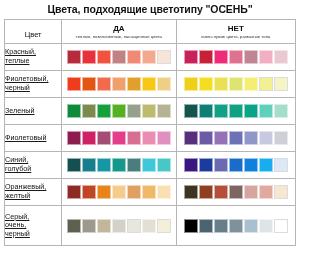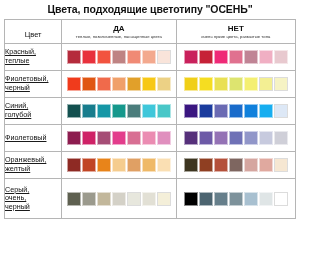--- a/index.html
+++ b/index.html
@@ -204,20 +204,74 @@
               <div class="swatch" title="#e9e053" style="background: rgb(233, 224, 83);"></div>
               <div class="swatch" title="#dde46f" style="background: rgb(221, 228, 111);"></div>
               <div class="swatch" title="#f4ef72" style="background: rgb(244, 239, 114);"></div>
               <div class="swatch pale" title="#f3ef93" style="background: rgb(243, 239, 147);"></div>
               <div class="swatch pale" title="#f6f3c4" style="background: rgb(246, 243, 196);"></div>
             </div>
           </td>
         </tr>
         <tr class="data-row">
           <td class="row-label">
+            <span>Зеленый</span>
+          </td>
+          <td class="swatch-cell">
+            <div class="swatch-strip">
+              <div class="swatch" title="#0d8b38" style="background: rgb(13, 139, 56);"></div>
+              <div class="swatch" title="#7c8a4e" style="background: rgb(124, 138, 78);"></div>
+              <div class="swatch" title="#15a03c" style="background: rgb(21, 160, 60);"></div>
+              <div class="swatch" title="#55b024" style="background: rgb(85, 176, 36);"></div>
+              <div class="swatch" title="#97a08b" style="background: rgb(151, 160, 139);"></div>
+              <div class="swatch" title="#bdbb6e" style="background: rgb(189, 187, 110);"></div>
+              <div class="swatch" title="#b6b393" style="background: rgb(182, 179, 147);"></div>
+            </div>
+          </td>
+          <td class="swatch-cell">
+            <div class="swatch-strip">
+              <div class="swatch" title="#13544f" style="background: rgb(19, 84, 79);"></div>
+              <div class="swatch" title="#0e7f77" style="background: rgb(14, 127, 119);"></div>
+              <div class="swatch" title="#12a086" style="background: rgb(18, 160, 134);"></div>
+              <div class="swatch" title="#10a183" style="background: rgb(16, 161, 131);"></div>
+              <div class="swatch" title="#09a487" style="background: rgb(9, 164, 135);"></div>
+              <div class="swatch" title="#5fd0bb" style="background: rgb(95, 208, 187);"></div>
+              <div class="swatch" title="#a6ddca" style="background: rgb(166, 221, 202);"></div>
+            </div>
+          </td>
+        </tr>
+        <tr class="data-row">
+          <td class="row-label">
+            <span>Фиолетовый</span>
+          </td>
+          <td class="swatch-cell">
+            <div class="swatch-strip">
+              <div class="swatch" title="#8d1c4f" style="background: rgb(141, 28, 79);"></div>
+              <div class="swatch" title="#cf2166" style="background: rgb(207, 33, 102);"></div>
+              <div class="swatch" title="#a64d76" style="background: rgb(166, 77, 118);"></div>
+              <div class="swatch" title="#e33d8c" style="background: rgb(227, 61, 140);"></div>
+              <div class="swatch" title="#d86f93" style="background: rgb(216, 111, 147);"></div>
+              <div class="swatch" title="#eb8cb2" style="background: rgb(235, 140, 178);"></div>
+              <div class="swatch" title="#e08fbe" style="background: rgb(224, 143, 190);"></div>
+            </div>
+          </td>
+          <td class="swatch-cell">
+            <div class="swatch-strip">
+              <div class="swatch" title="#56307b" style="background: rgb(86, 48, 123);"></div>
+              <div class="swatch" title="#6d5aa7" style="background: rgb(109, 90, 167);"></div>
+              <div class="swatch" title="#9472b5" style="background: rgb(148, 114, 181);"></div>
+              <div class="swatch" title="#6f71b6" style="background: rgb(111, 113, 182);"></div>
+              <div class="swatch" title="#9196c9" style="background: rgb(145, 150, 201);"></div>
+              <div class="swatch" title="#c7cade" style="background: rgb(199, 202, 222);"></div>
+              <div class="swatch" title="#cfcfd8" style="background: rgb(207, 207, 216);"></div>
+            </div>
+          </td>
+        </tr>
+        <tr class="data-row">
+          <td class="row-label">
             <span>Синий,</span>
             <span>голубой</span>
           </td>
           <td class="swatch-cell">
             <div class="swatch-strip">
               <div class="swatch" title="#13504f" style="background: rgb(19, 80, 79);"></div>
               <div class="swatch" title="#187d8d" style="background: rgb(24, 125, 141);"></div>
               <div class="swatch" title="#1697a6" style="background: rgb(22, 151, 166);"></div>
               <div class="swatch" title="#15988c" style="background: rgb(21, 152, 140);"></div>
               <div class="swatch" title="#4b7d7c" style="background: rgb(75, 125, 124);"></div>
@@ -232,47 +286,20 @@
               <div class="swatch" title="#6a6ab3" style="background: rgb(106, 106, 179);"></div>
               <div class="swatch" title="#1a6ccb" style="background: rgb(26, 108, 203);"></div>
               <div class="swatch" title="#0f80dc" style="background: rgb(15, 128, 220);"></div>
               <div class="swatch" title="#17aef0" style="background: rgb(23, 174, 240);"></div>
               <div class="swatch pale" title="#dde8f6" style="background: rgb(221, 232, 246);"></div>
             </div>
           </td>
         </tr>
         <tr class="data-row">
           <td class="row-label">
-            <span>Фиолетовый</span>
-          </td>
-          <td class="swatch-cell">
-            <div class="swatch-strip">
-              <div class="swatch" title="#8d1c4f" style="background: rgb(141, 28, 79);"></div>
-              <div class="swatch" title="#cf2166" style="background: rgb(207, 33, 102);"></div>
-              <div class="swatch" title="#a64d76" style="background: rgb(166, 77, 118);"></div>
-              <div class="swatch" title="#e33d8c" style="background: rgb(227, 61, 140);"></div>
-              <div class="swatch" title="#d86f93" style="background: rgb(216, 111, 147);"></div>
-              <div class="swatch" title="#eb8cb2" style="background: rgb(235, 140, 178);"></div>
-              <div class="swatch" title="#e08fbe" style="background: rgb(224, 143, 190);"></div>
-            </div>
-          </td>
-          <td class="swatch-cell">
-            <div class="swatch-strip">
-              <div class="swatch" title="#56307b" style="background: rgb(86, 48, 123);"></div>
-              <div class="swatch" title="#6d5aa7" style="background: rgb(109, 90, 167);"></div>
-              <div class="swatch" title="#9472b5" style="background: rgb(148, 114, 181);"></div>
-              <div class="swatch" title="#6f71b6" style="background: rgb(111, 113, 182);"></div>
-              <div class="swatch" title="#9196c9" style="background: rgb(145, 150, 201);"></div>
-              <div class="swatch" title="#c7cade" style="background: rgb(199, 202, 222);"></div>
-              <div class="swatch" title="#cfcfd8" style="background: rgb(207, 207, 216);"></div>
-            </div>
-          </td>
-        </tr>
-        <tr class="data-row">
-          <td class="row-label">
             <span>Оранжевый,</span>
             <span>желтый</span>
           </td>
           <td class="swatch-cell">
             <div class="swatch-strip">
               <div class="swatch" title="#8e2a24" style="background: rgb(142, 42, 36);"></div>
               <div class="swatch" title="#c14524" style="background: rgb(193, 69, 36);"></div>
               <div class="swatch" title="#e8841a" style="background: rgb(232, 132, 26);"></div>
               <div class="swatch" title="#f5cc8e" style="background: rgb(245, 204, 142);"></div>
               <div class="swatch" title="#e0a064" style="background: rgb(224, 160, 100);"></div>

